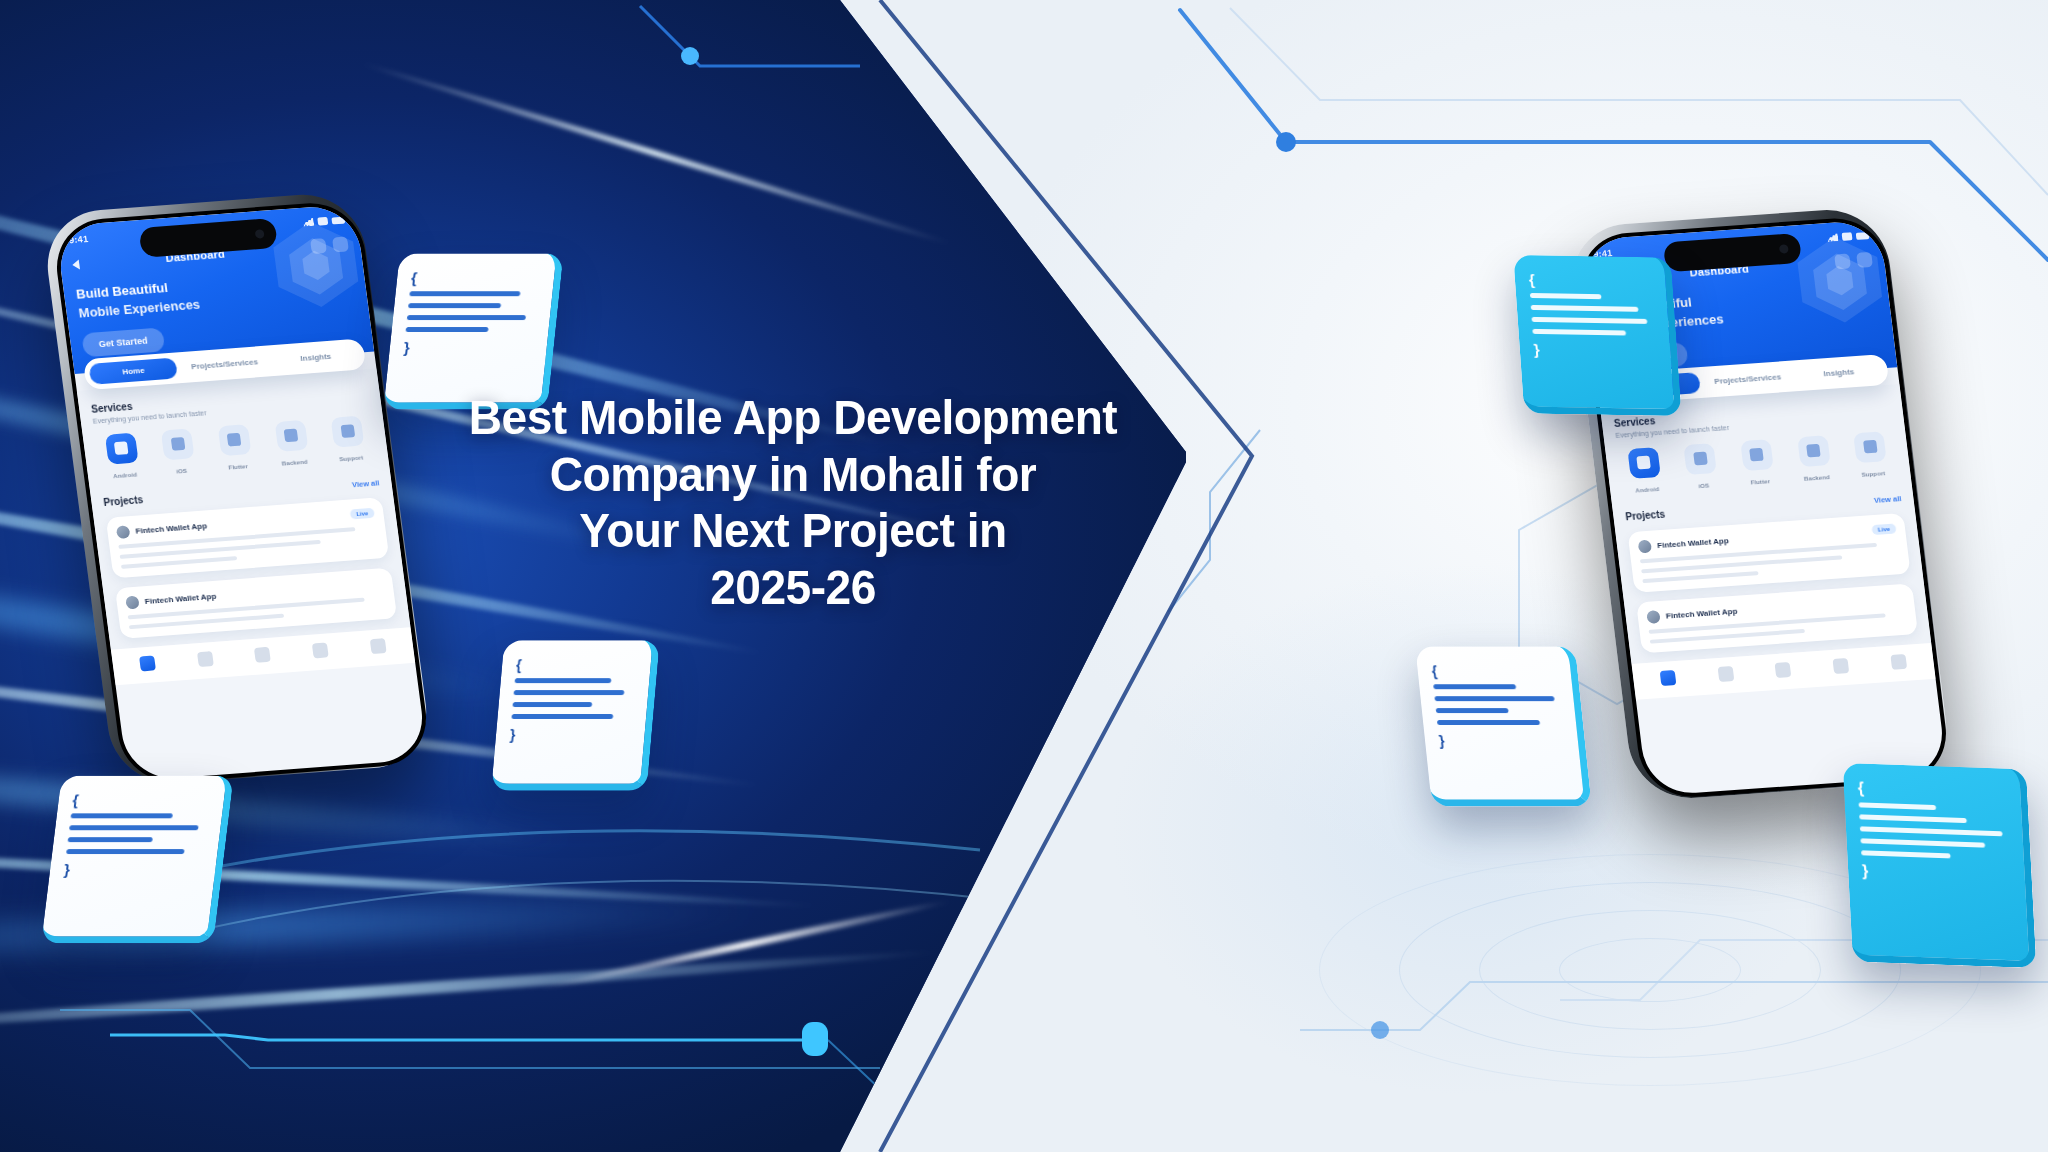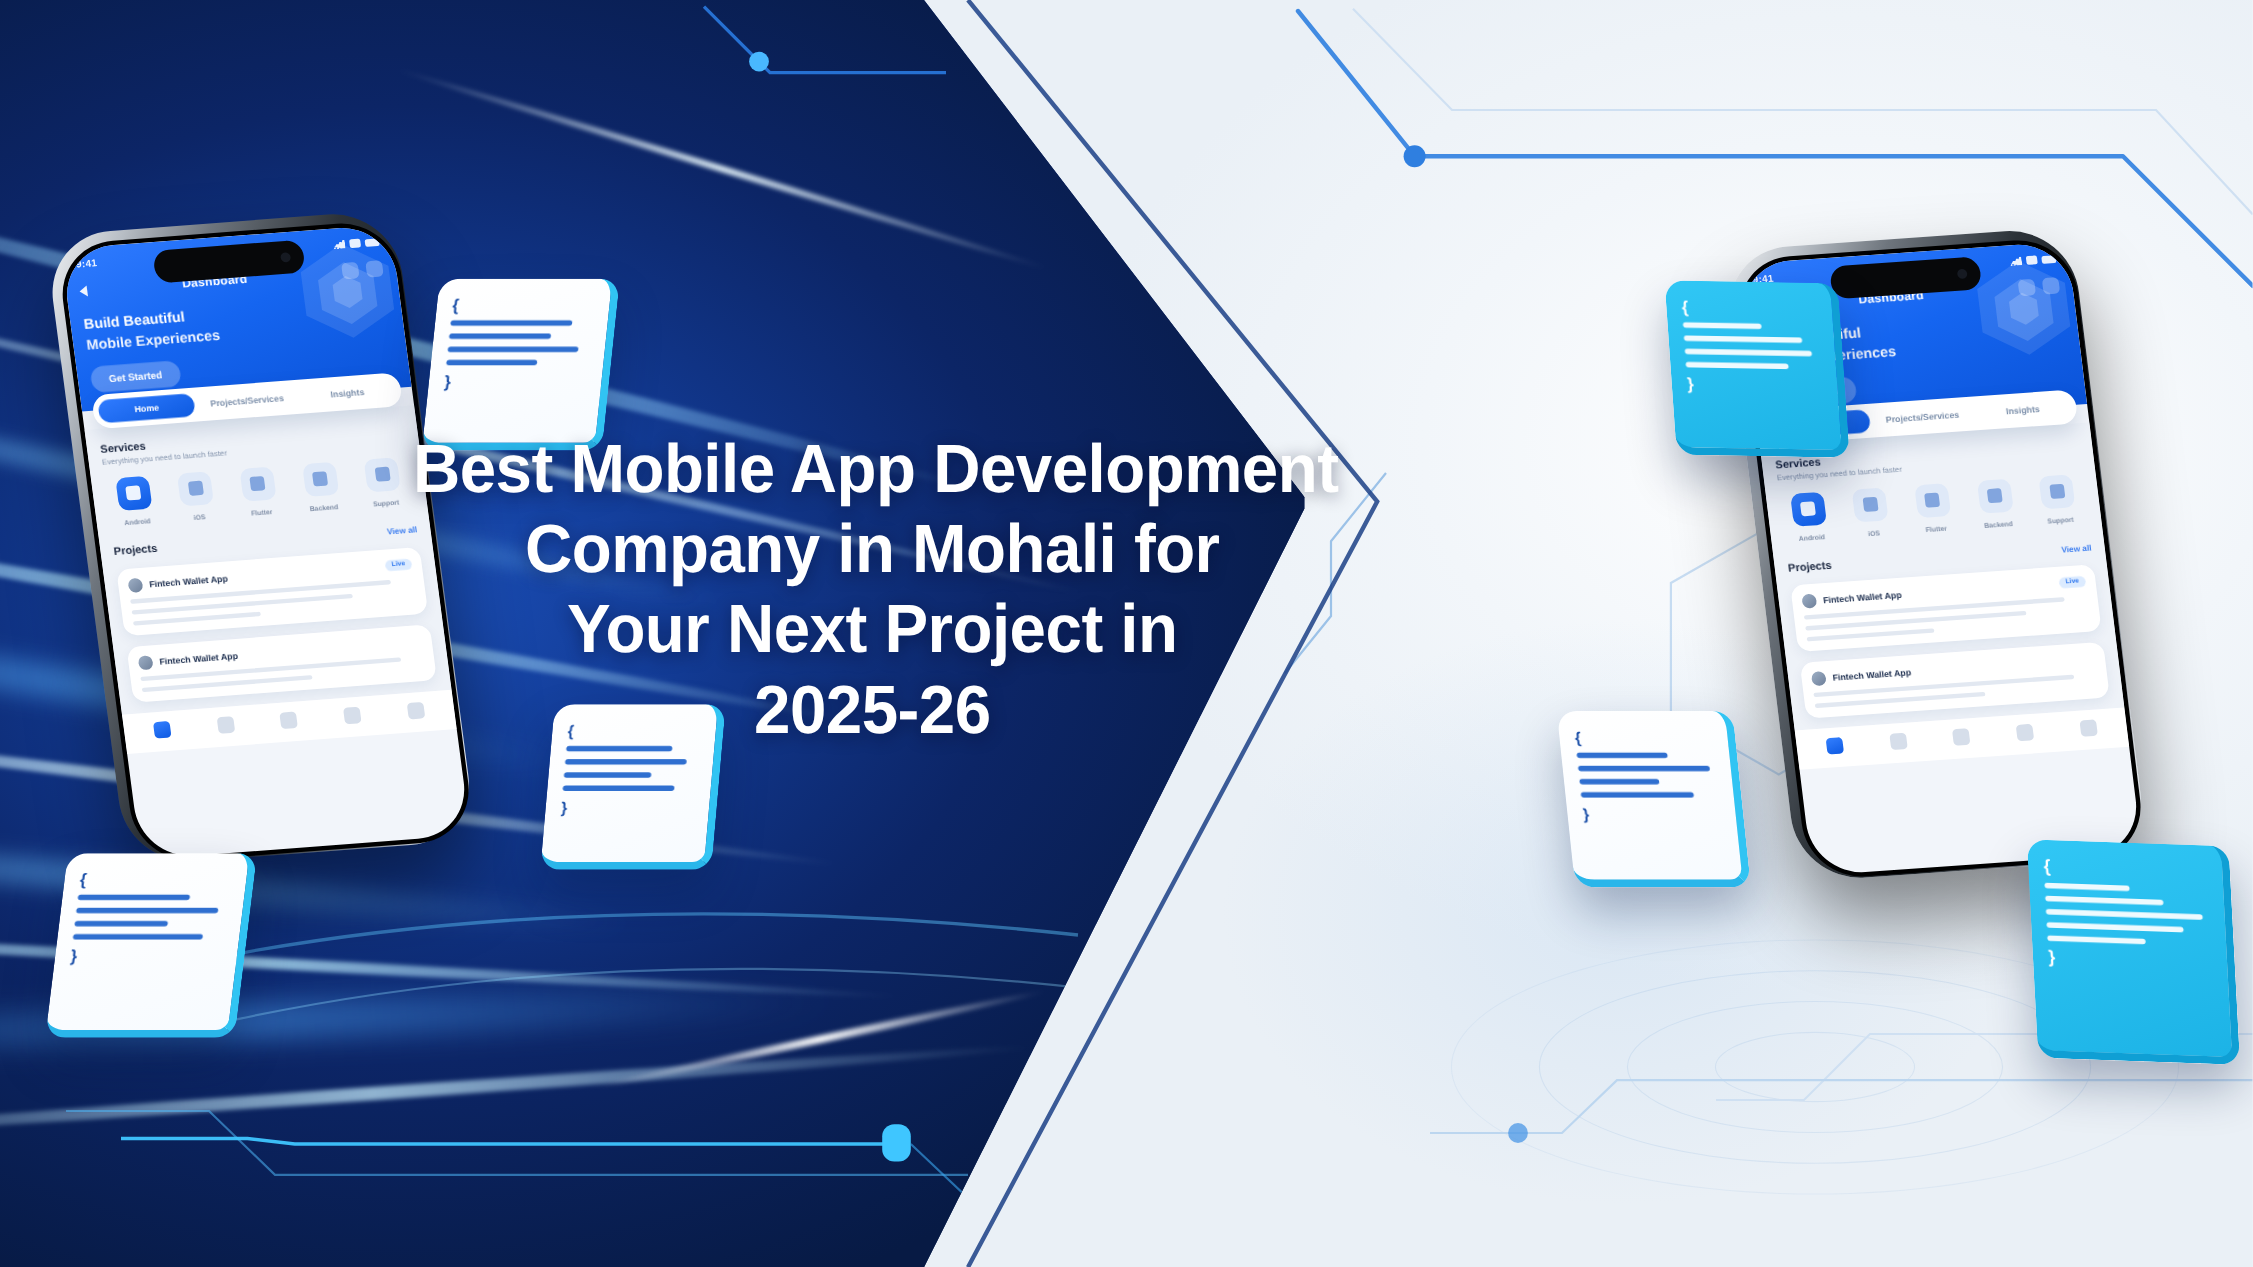--- a/index.html
+++ b/index.html
@@ -130,21 +130,21 @@
   .codecard .cl{height:5px;border-radius:3px;margin-bottom:7px;filter:blur(.6px);}
   .codecard.white .cl{background:#2f6fd0;}
   .codecard.cyan  .cl{background:rgba(255,255,255,.92);}
   .codecard .br{font-weight:900;filter:blur(.5px);line-height:1;}
   .codecard.white .br{color:#1b4fa8;}
   .codecard.cyan  .br{color:#fff;}
 
   
   #headline{position:absolute;z-index:40;left:358px;top:390px;width:870px;
      text-align:center;color:#fff;font-weight:700;
-     font-size:62px;line-height:1.18;letter-spacing:-.5px;
+     font-size:48px;line-height:1.18;letter-spacing:-.5px;
      font-family:"Liberation Sans","DejaVu Sans",sans-serif;
      text-shadow:0 3px 16px rgba(0,10,40,.45);}
   #headline .hl{display:block;white-space:nowrap;transform:scaleX(.96);}
 </style>
 </head>
 <body>
 
 <div id="stage">
 
   <div class="light-bg"></div>

